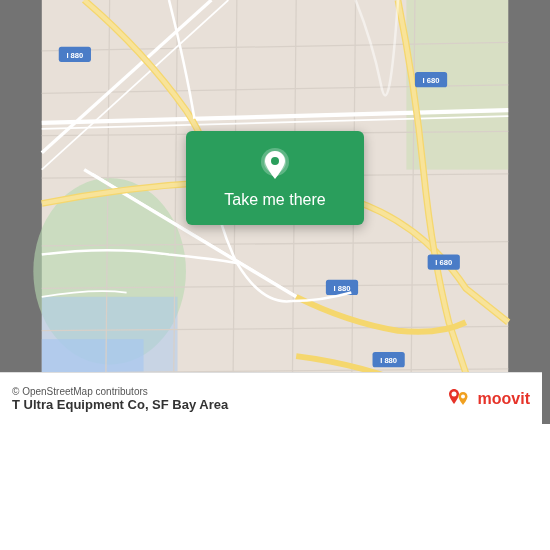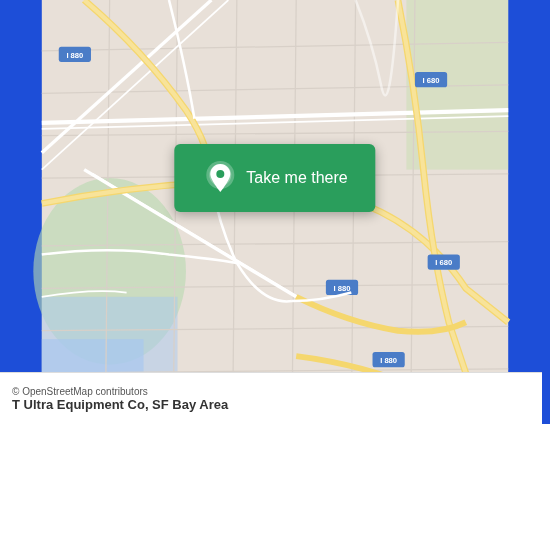--- a/index.html
+++ b/index.html
@@ -9,21 +9,21 @@
       height: 550px;
       overflow: hidden;
       font-family: Arial, sans-serif;
       position: relative;
     }
 
     #map-container {
       width: 550px;
       height: 424px;
       position: relative;
-      background-color: #1d4ed8;
+      background-color: #737373;
       overflow: hidden;
     }
 
     
     .map-svg {
       position: absolute;
       inset: 0;
       width: 100%;
       height: 100%;
     }
@@ -78,21 +78,21 @@
       left: 50%;
       top: 42%;
       transform: translate(-50%, -50%);
       background: #2a9e5c;
       color: white;
       border: none;
       border-radius: 6px;
       padding: 16px 28px;
       cursor: pointer;
       display: flex;
-      flex-direction: row;
+      flex-direction: column;
       align-items: center;
       gap: 8px;
       min-width: 178px;
       box-shadow: 0 3px 12px rgba(0,0,0,0.3);
     }
 
     #take-me-there-btn .pin-icon {
       width: 36px;
       height: 36px;
     }
@@ -192,15 +192,25 @@
       <circle cx="18" cy="14" r="4" fill="#2a9e5c"></circle>
     </svg>
     <span id="take-me-there-label">Take me there</span>
   </button>
 
   <div id="bottom-bar">
     <div id="bottom-left">
       <span id="osm-credit">© OpenStreetMap contributors</span>
       <span id="location-name">T Ultra Equipment Co, SF Bay Area</span>
     </div>
+    <div id="moovit-logo">
+
+      <svg width="28" height="28" viewBox="0 0 28 28" xmlns="http://www.w3.org/2000/svg">
+        <path d="M8 4 C5 4 3 6.5 3 9 C3 12.5 8 19 8 19 C8 19 13 12.5 13 9 C13 6.5 11 4 8 4 Z" fill="#e63329"></path>
+        <circle cx="8" cy="9" r="2.5" fill="white"></circle>
+        <path d="M17 7 C14.5 7 12.5 9 12.5 11.5 C12.5 14.5 17 20 17 20 C17 20 21.5 14.5 21.5 11.5 C21.5 9 19.5 7 17 7 Z" fill="#f0a020"></path>
+        <circle cx="17" cy="11.5" r="2" fill="white"></circle>
+      </svg>
+      <span id="moovit-text" style="color: rgb(230, 51, 41);">moovit</span>
+    </div>
   </div>
 
 </div>
 
 </body></html>

